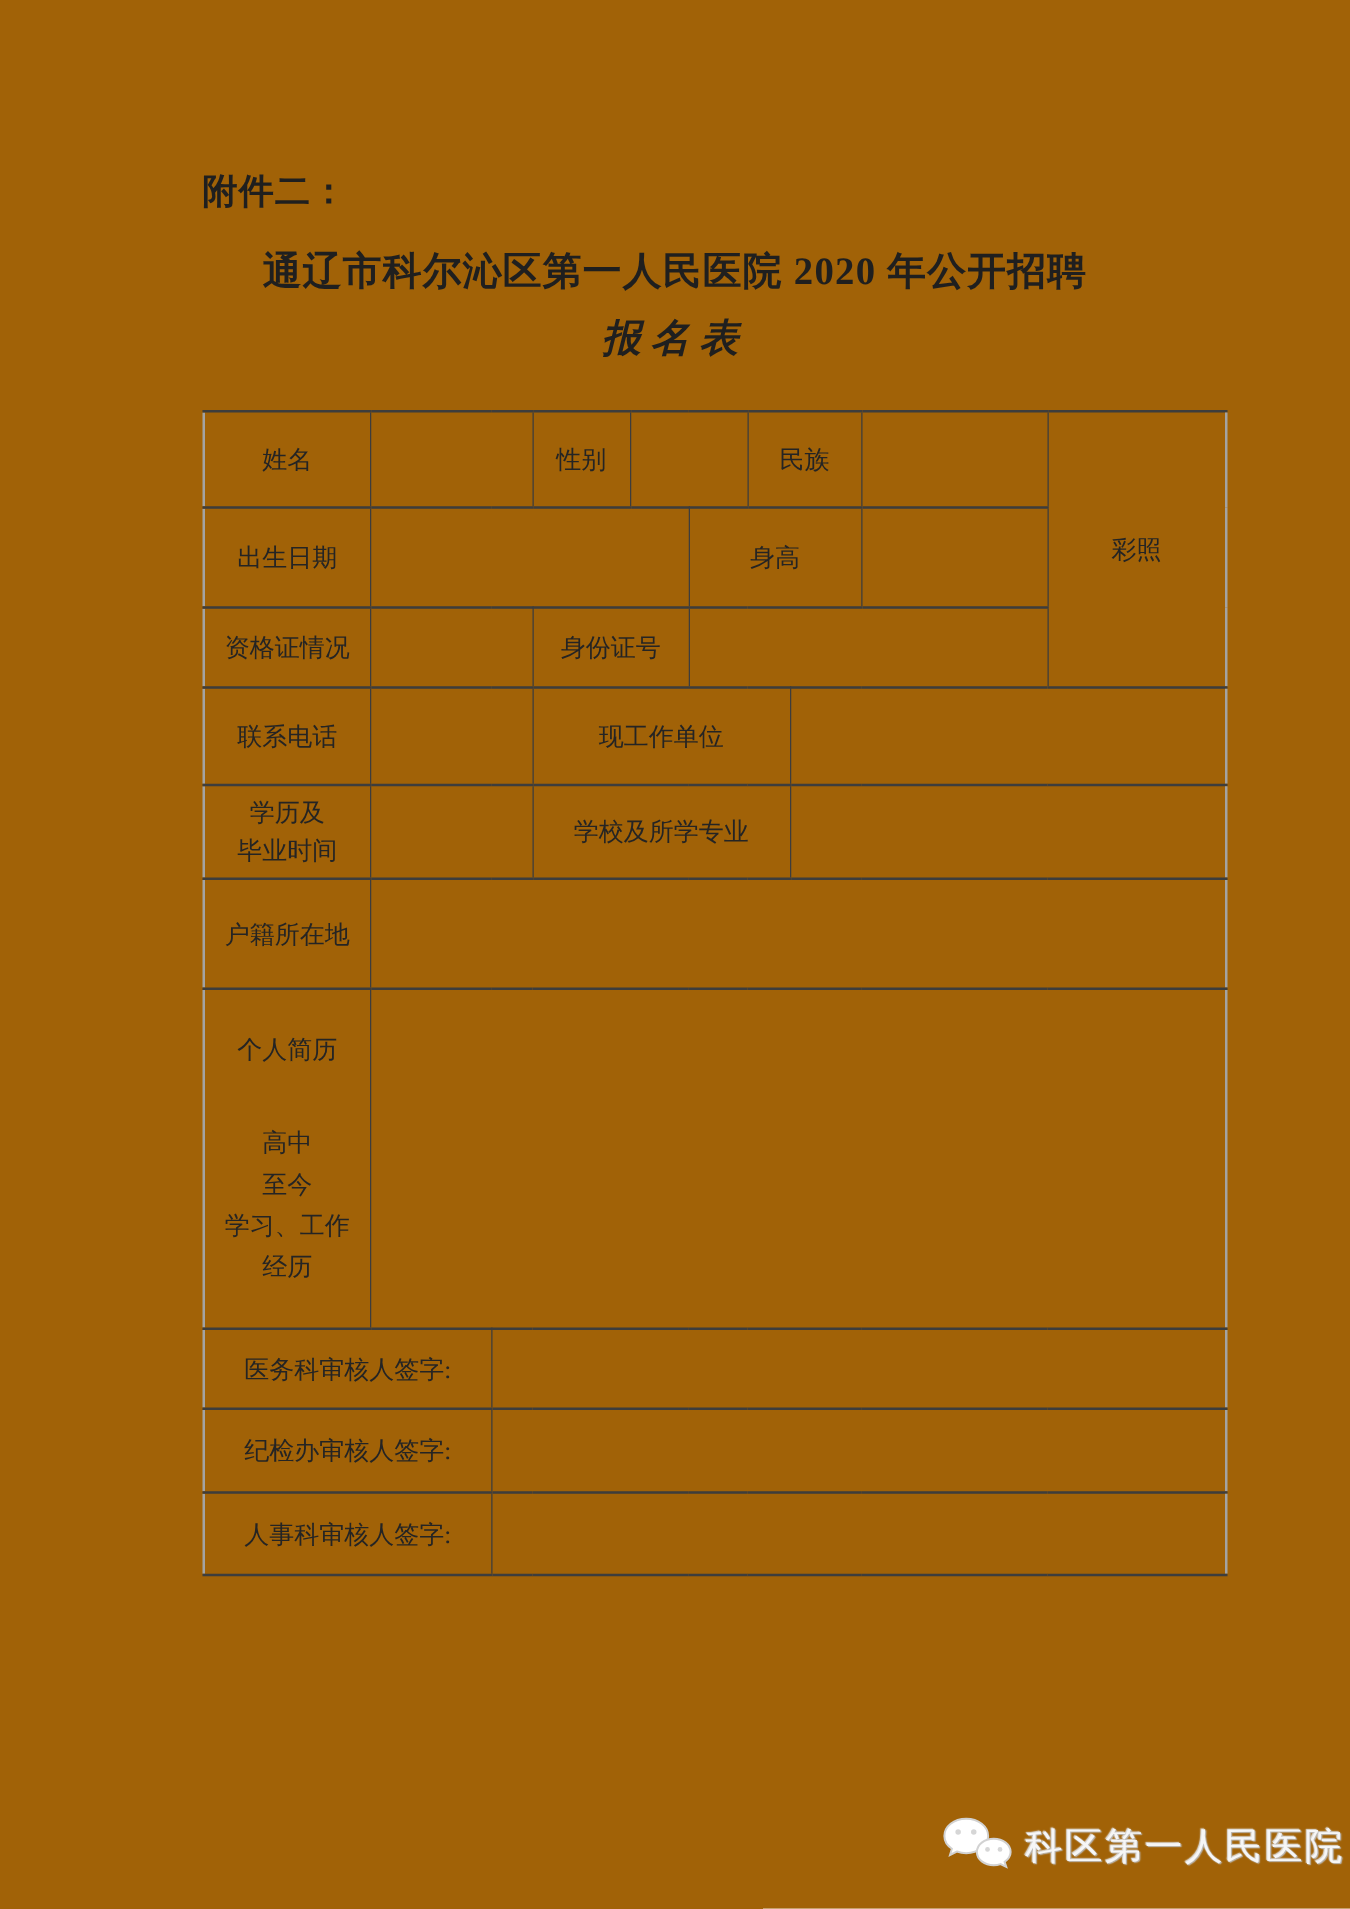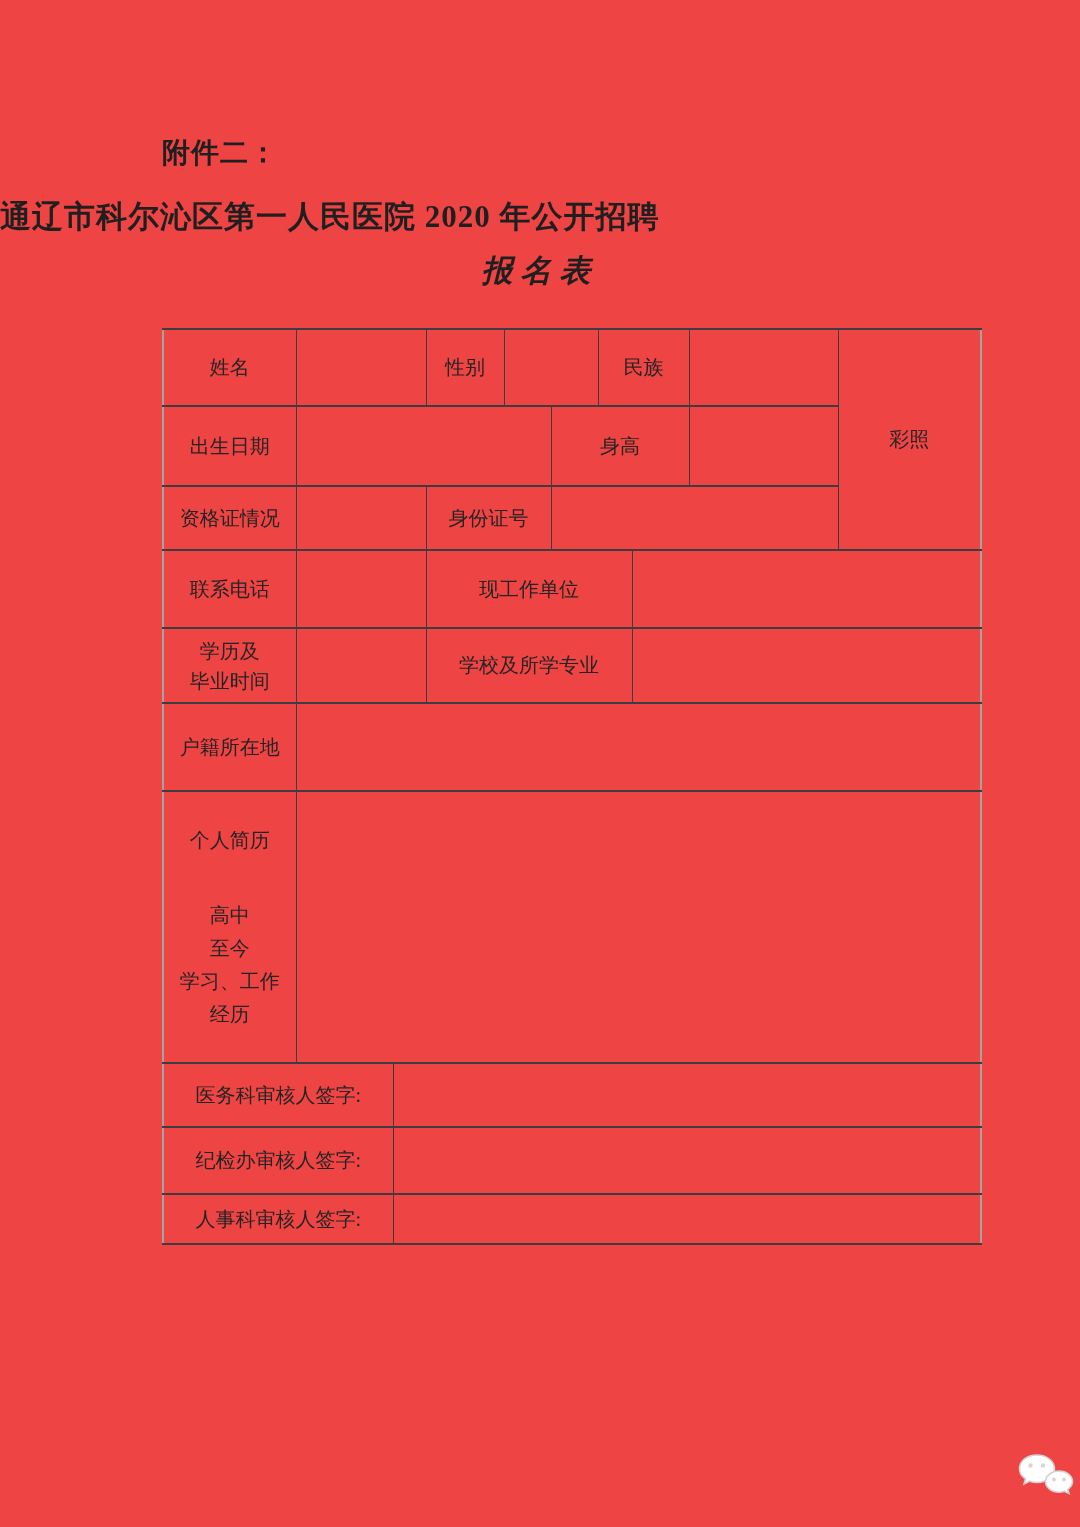--- a/index.html
+++ b/index.html
@@ -1,38 +1,38 @@
 <!DOCTYPE html>
 <html><head>
 <meta charset="utf-8">
 <style>
   html, body { margin: 0; padding: 0; background: #ffffff; }
   .page {
     position: relative;
     width: 1080px;
     height: 1527px;
-    background: #ef4444;
+    background: #a16207;
     font-family: "Liberation Serif", "DejaVu Serif", serif;
     color: #1f1f1f;
     overflow: hidden;
   }
   .attachment-label {
     position: absolute;
     left: 162px;
     top: 134px;
     font-size: 28px;
     font-weight: bold;
     letter-spacing: 1px;
   }
   .doc-title {
     position: absolute;
     left: 0;
     top: 196px;
     width: 1080px;
-    text-align: left;
+    text-align: center;
     font-size: 31px;
     font-weight: bold;
     letter-spacing: 1px;
   }
   .doc-subtitle {
     position: absolute;
     left: 0;
     top: 250px;
     width: 1080px;
     text-align: center;
@@ -63,21 +63,21 @@
   }
   tr.r1 { height: 77px; }
   tr.r2 { height: 80px; }
   tr.r3 { height: 64px; }
   tr.r4 { height: 78px; }
   tr.r5 { height: 75px; }
   tr.r6 { height: 88px; }
   tr.r7 { height: 272px; }
   tr.r8 { height: 64px; }
   tr.r9 { height: 67px; padding-left: 17px; }
-  tr.r10 { height: 50px; }
+  tr.r10 { height: 66px; }
   .two-line span { display: block; line-height: 30px; }
   .resume-label span { display: block; line-height: 33px; }
   .resume-label .first { margin-bottom: 42px; }
   .watermark {
     position: absolute;
     top: 1450px;
     right: 4px;
     display: flex;
     align-items: center;
     gap: 8px;
@@ -197,15 +197,16 @@
           <path d="M43 21 C35.5 21 29.5 25.7 29.5 31.6 C29.5 37.4 35.5 42.2 43 42.2 C44.9 42.2 46.7 41.9 48.4 41.3 L53 43.5 L51.7 39.5 C54.5 37.5 56.5 34.8 56.5 31.6 C56.5 25.7 50.5 21 43 21 Z"></path>
         </g>
         <g fill="#d6d6d6">
           <circle cx="14.5" cy="15.5" r="2.2"></circle>
           <circle cx="27" cy="15.5" r="2.2"></circle>
           <circle cx="38" cy="29.5" r="1.9"></circle>
           <circle cx="48" cy="29.5" r="1.9"></circle>
         </g>
       </svg>
     </span>
+    <span class="watermark-text">科区第一人民医院</span>
   </div>
 
 </div>
 
 </body></html>

